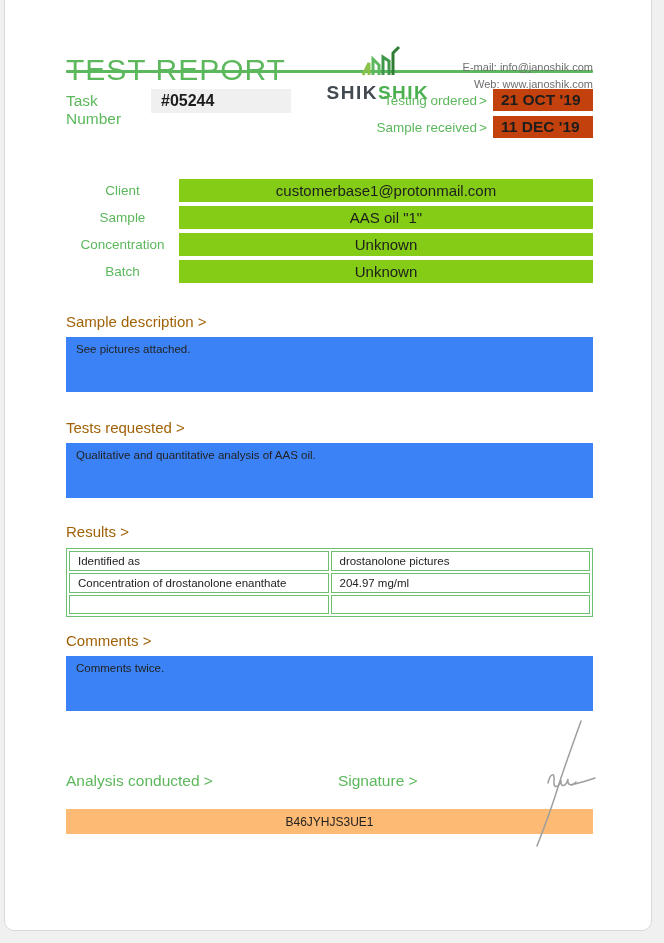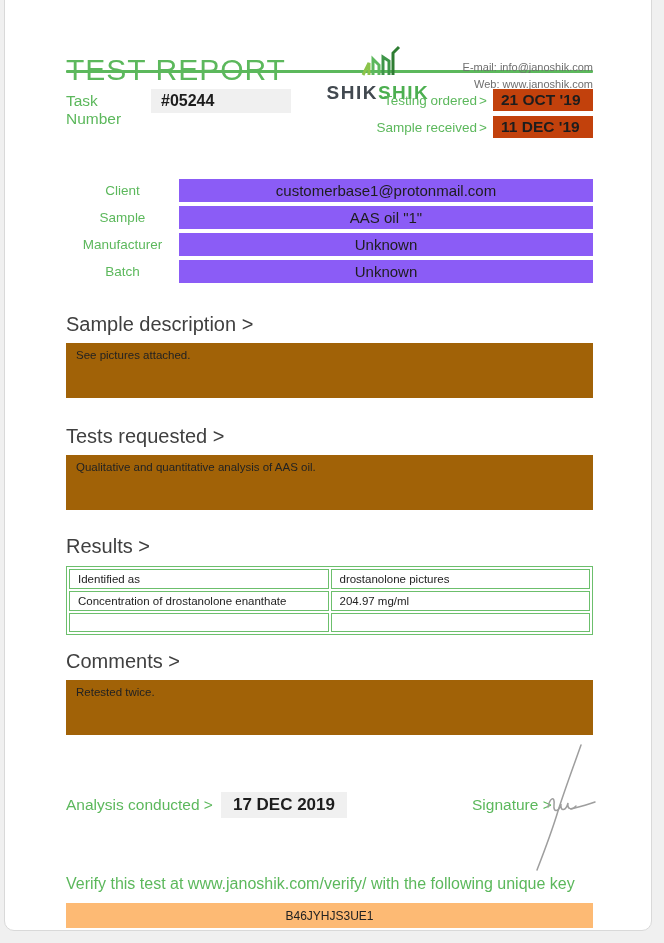--- a/index.html
+++ b/index.html
@@ -51,28 +51,28 @@
   .tr-value {
     background:#c2410c; width:100px; padding:2px 8px;
     font-size:15.5px; font-weight:bold; color:#1d1d1d; white-space:nowrap;
   }
 
   
   .info-block { margin-top:36px; }
   .info-row { display:flex; margin-bottom:4px; align-items:stretch;text-align:center; }
   .info-label { width:113px; color:#5cb85c; font-size:13.5px; padding-top:4px; }
   .info-value {
-    flex:1; background:#8b5cf6; padding:3px 2px;
+    flex:1; background:#84cc16; padding:3px 2px;
     font-size:15px; color:#1d1d1d;
   }
 
   
-  .sec-head { color:#404040; font-size:20px; }
+  .sec-head { color:#a16207; font-size:15px; }
   .sec-box {
-    background:#a16207; height:55px; margin-top:7px;
+    background:#3b82f6; height:55px; margin-top:7px;
     padding:6px 10px; font-size:11.5px; color:#222;
   }
   .sec1 { margin-top:30px; }
   .sec2 { margin-top:27px; }
   .sec3 { margin-top:25px; }
   .sec4 { margin-top:15px; }
 
   
   table.results {
     width:100%; margin-top:8px;
@@ -151,21 +151,21 @@
     <div class="info-block">
       <div class="info-row">
         <div class="info-label">Client</div>
         <div class="info-value">customerbase1@protonmail.com</div>
       </div>
       <div class="info-row">
         <div class="info-label">Sample</div>
         <div class="info-value">AAS oil "1"</div>
       </div>
       <div class="info-row">
-        <div class="info-label">Manufacturer</div>
+        <div class="info-label">Concentration</div>
         <div class="info-value">Unknown</div>
       </div>
       <div class="info-row">
         <div class="info-label">Batch</div>
         <div class="info-value">Unknown</div>
       </div>
     </div>
 
     <div class="sec1">
       <div class="sec-head">Sample description &gt;</div>
@@ -192,33 +192,31 @@
           <tr>
             <td></td>
             <td></td>
           </tr>
         </tbody>
       </table>
     </div>
 
     <div class="sec4">
       <div class="sec-head">Comments &gt;</div>
-      <div class="sec-box">Retested twice.</div>
+      <div class="sec-box">Comments twice.</div>
     </div>
 
     <div class="footer-row">
       <div class="analysis-label">Analysis conducted &gt;</div>
-      <div class="analysis-value">17 DEC 2019</div>
       <div class="signature-label">Signature &gt;</div>
       <svg class="signature-svg" width="92" height="132" viewBox="0 0 92 132">
         <g fill="none" stroke="#9e9e9e" stroke-width="1.5" stroke-linecap="round">
           <path d="M66,4 C59,24 50,48 43,70 C37,90 29,111 22,129"></path>
           <path d="M33,66 c2,-9 7,-12 6,-2 c-1,8 5,7 7,-1 c-1,8 5,7 7,-1 c-1,7 4,7 8,3"></path>
           <path d="M56,68 c8,-2 16,-4 24,-7"></path>
         </g>
       </svg>
     </div>
 
-    <div class="verify-head">Verify this test at www.janoshik.com/verify/ with the following unique key</div>
     <div class="key-box">B46JYHJS3UE1</div>
 
   </div>
 </div>
 
 </body></html>

